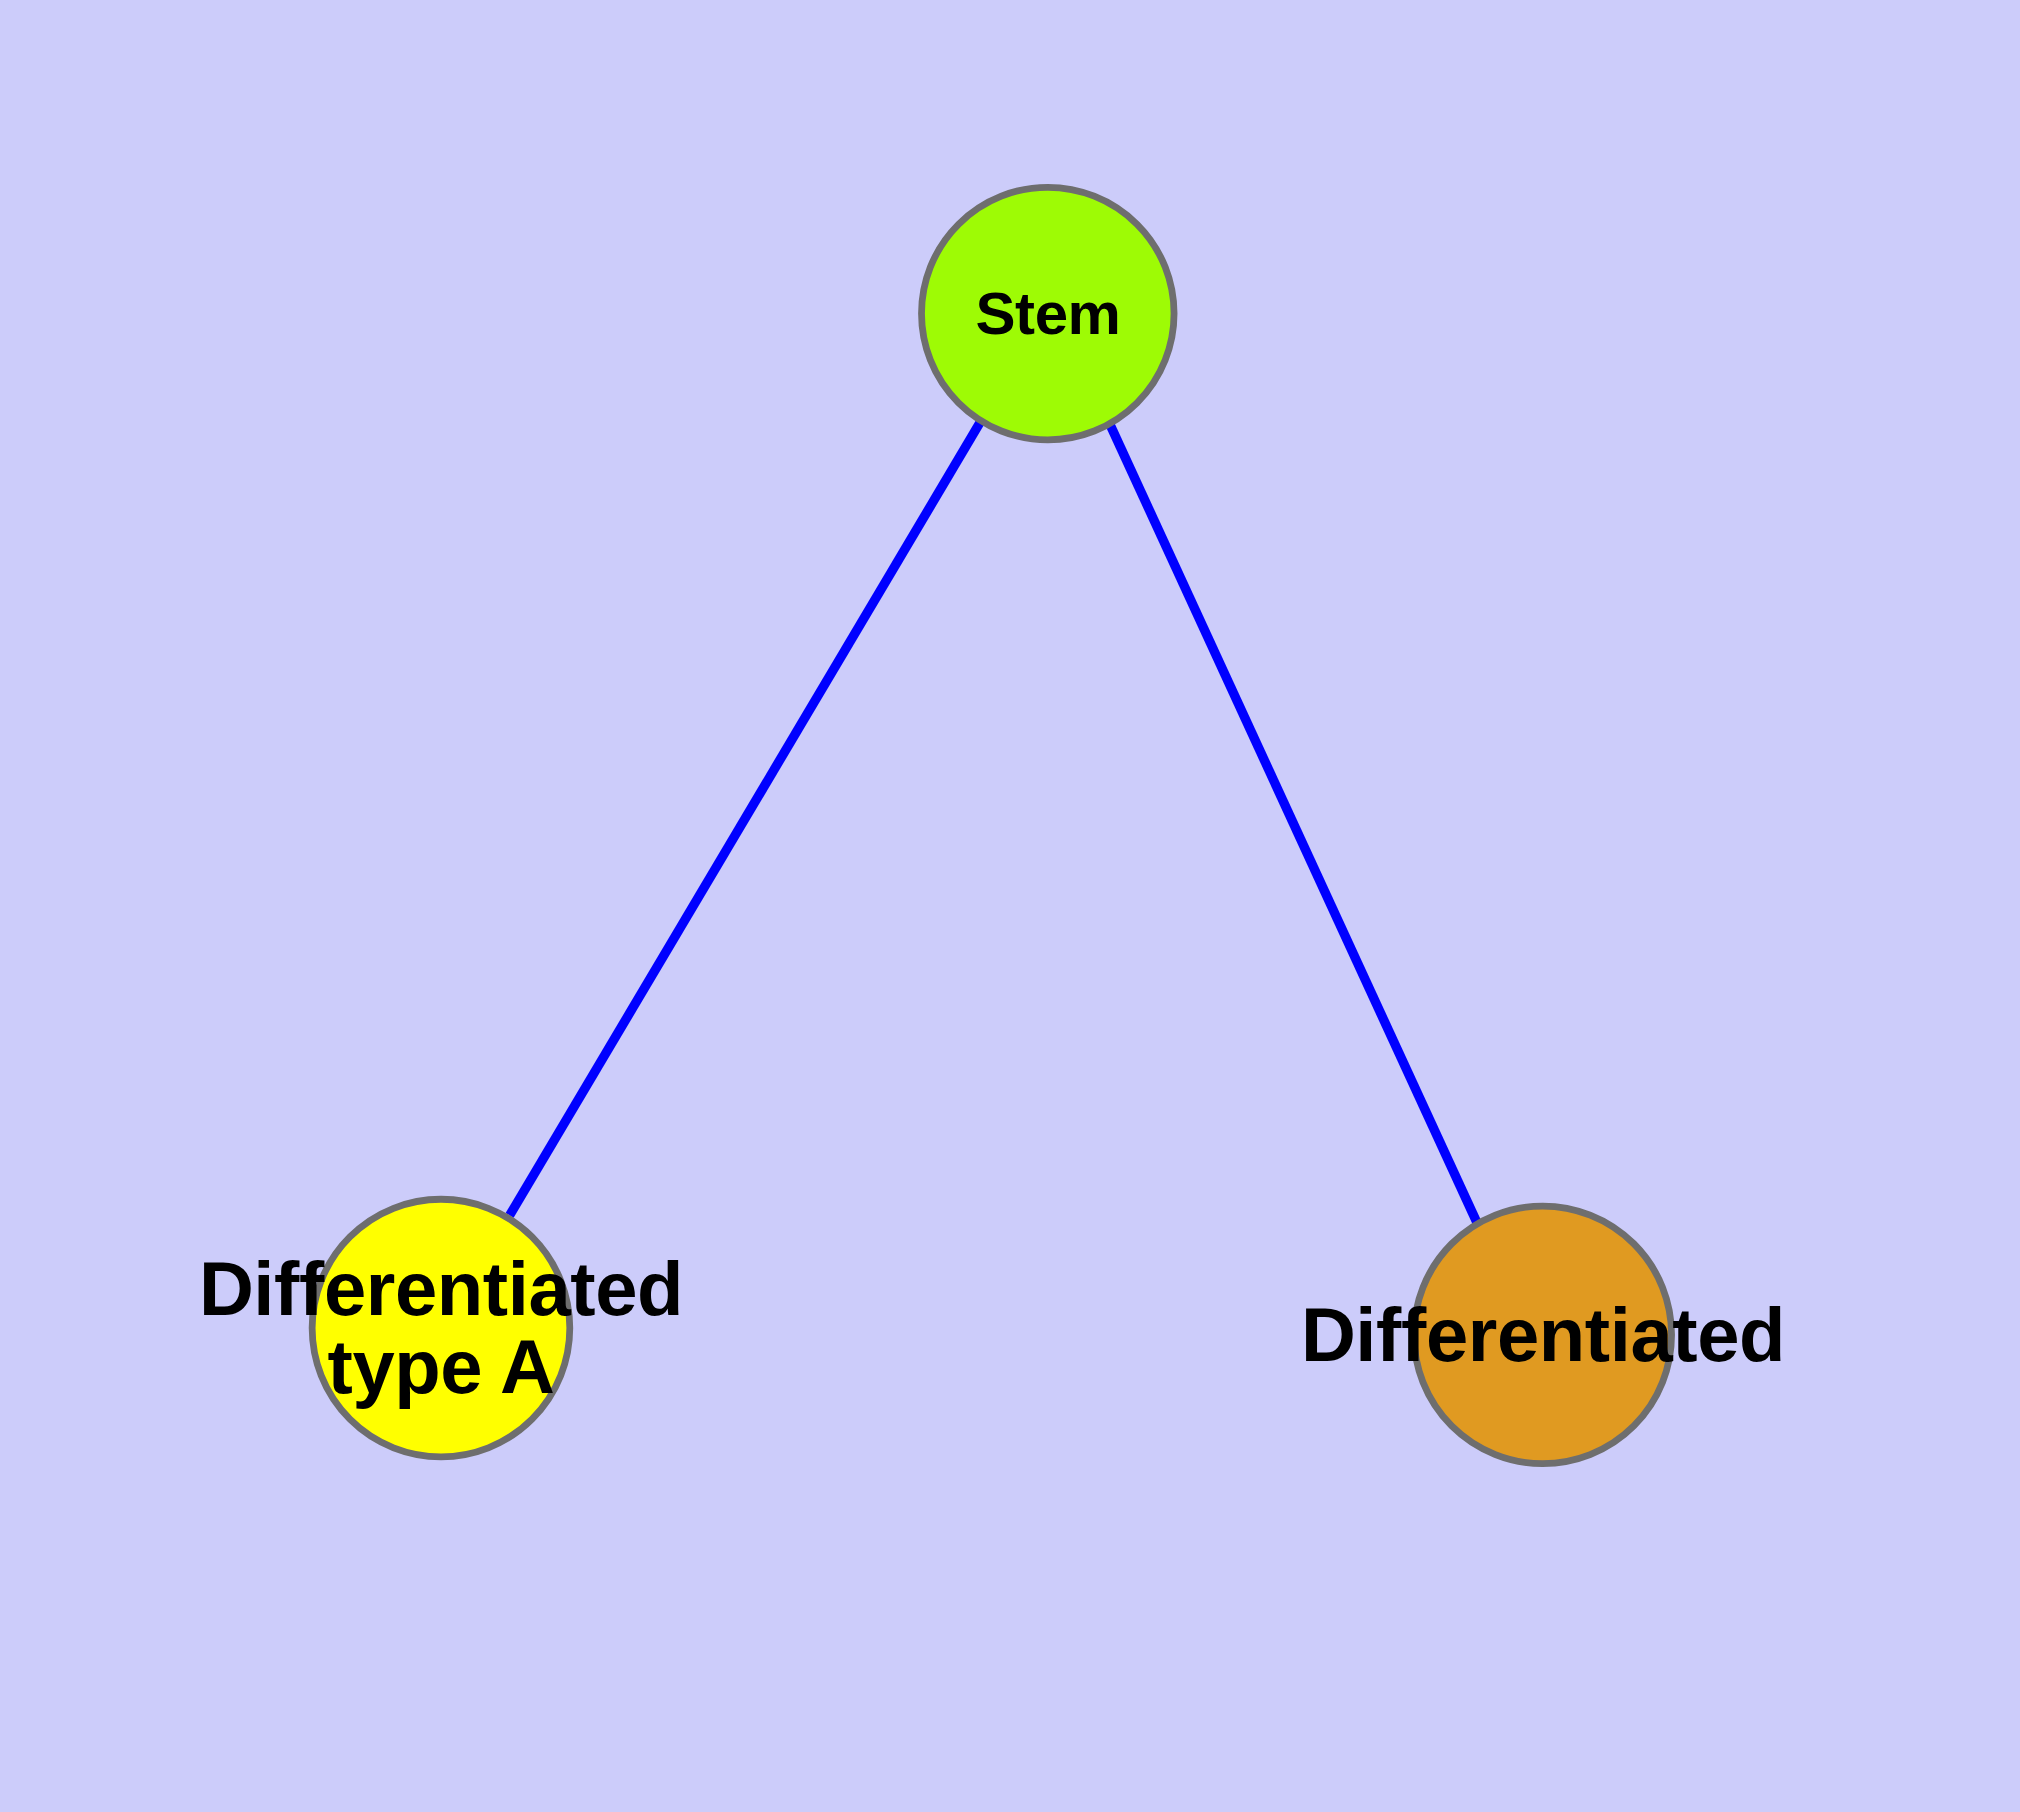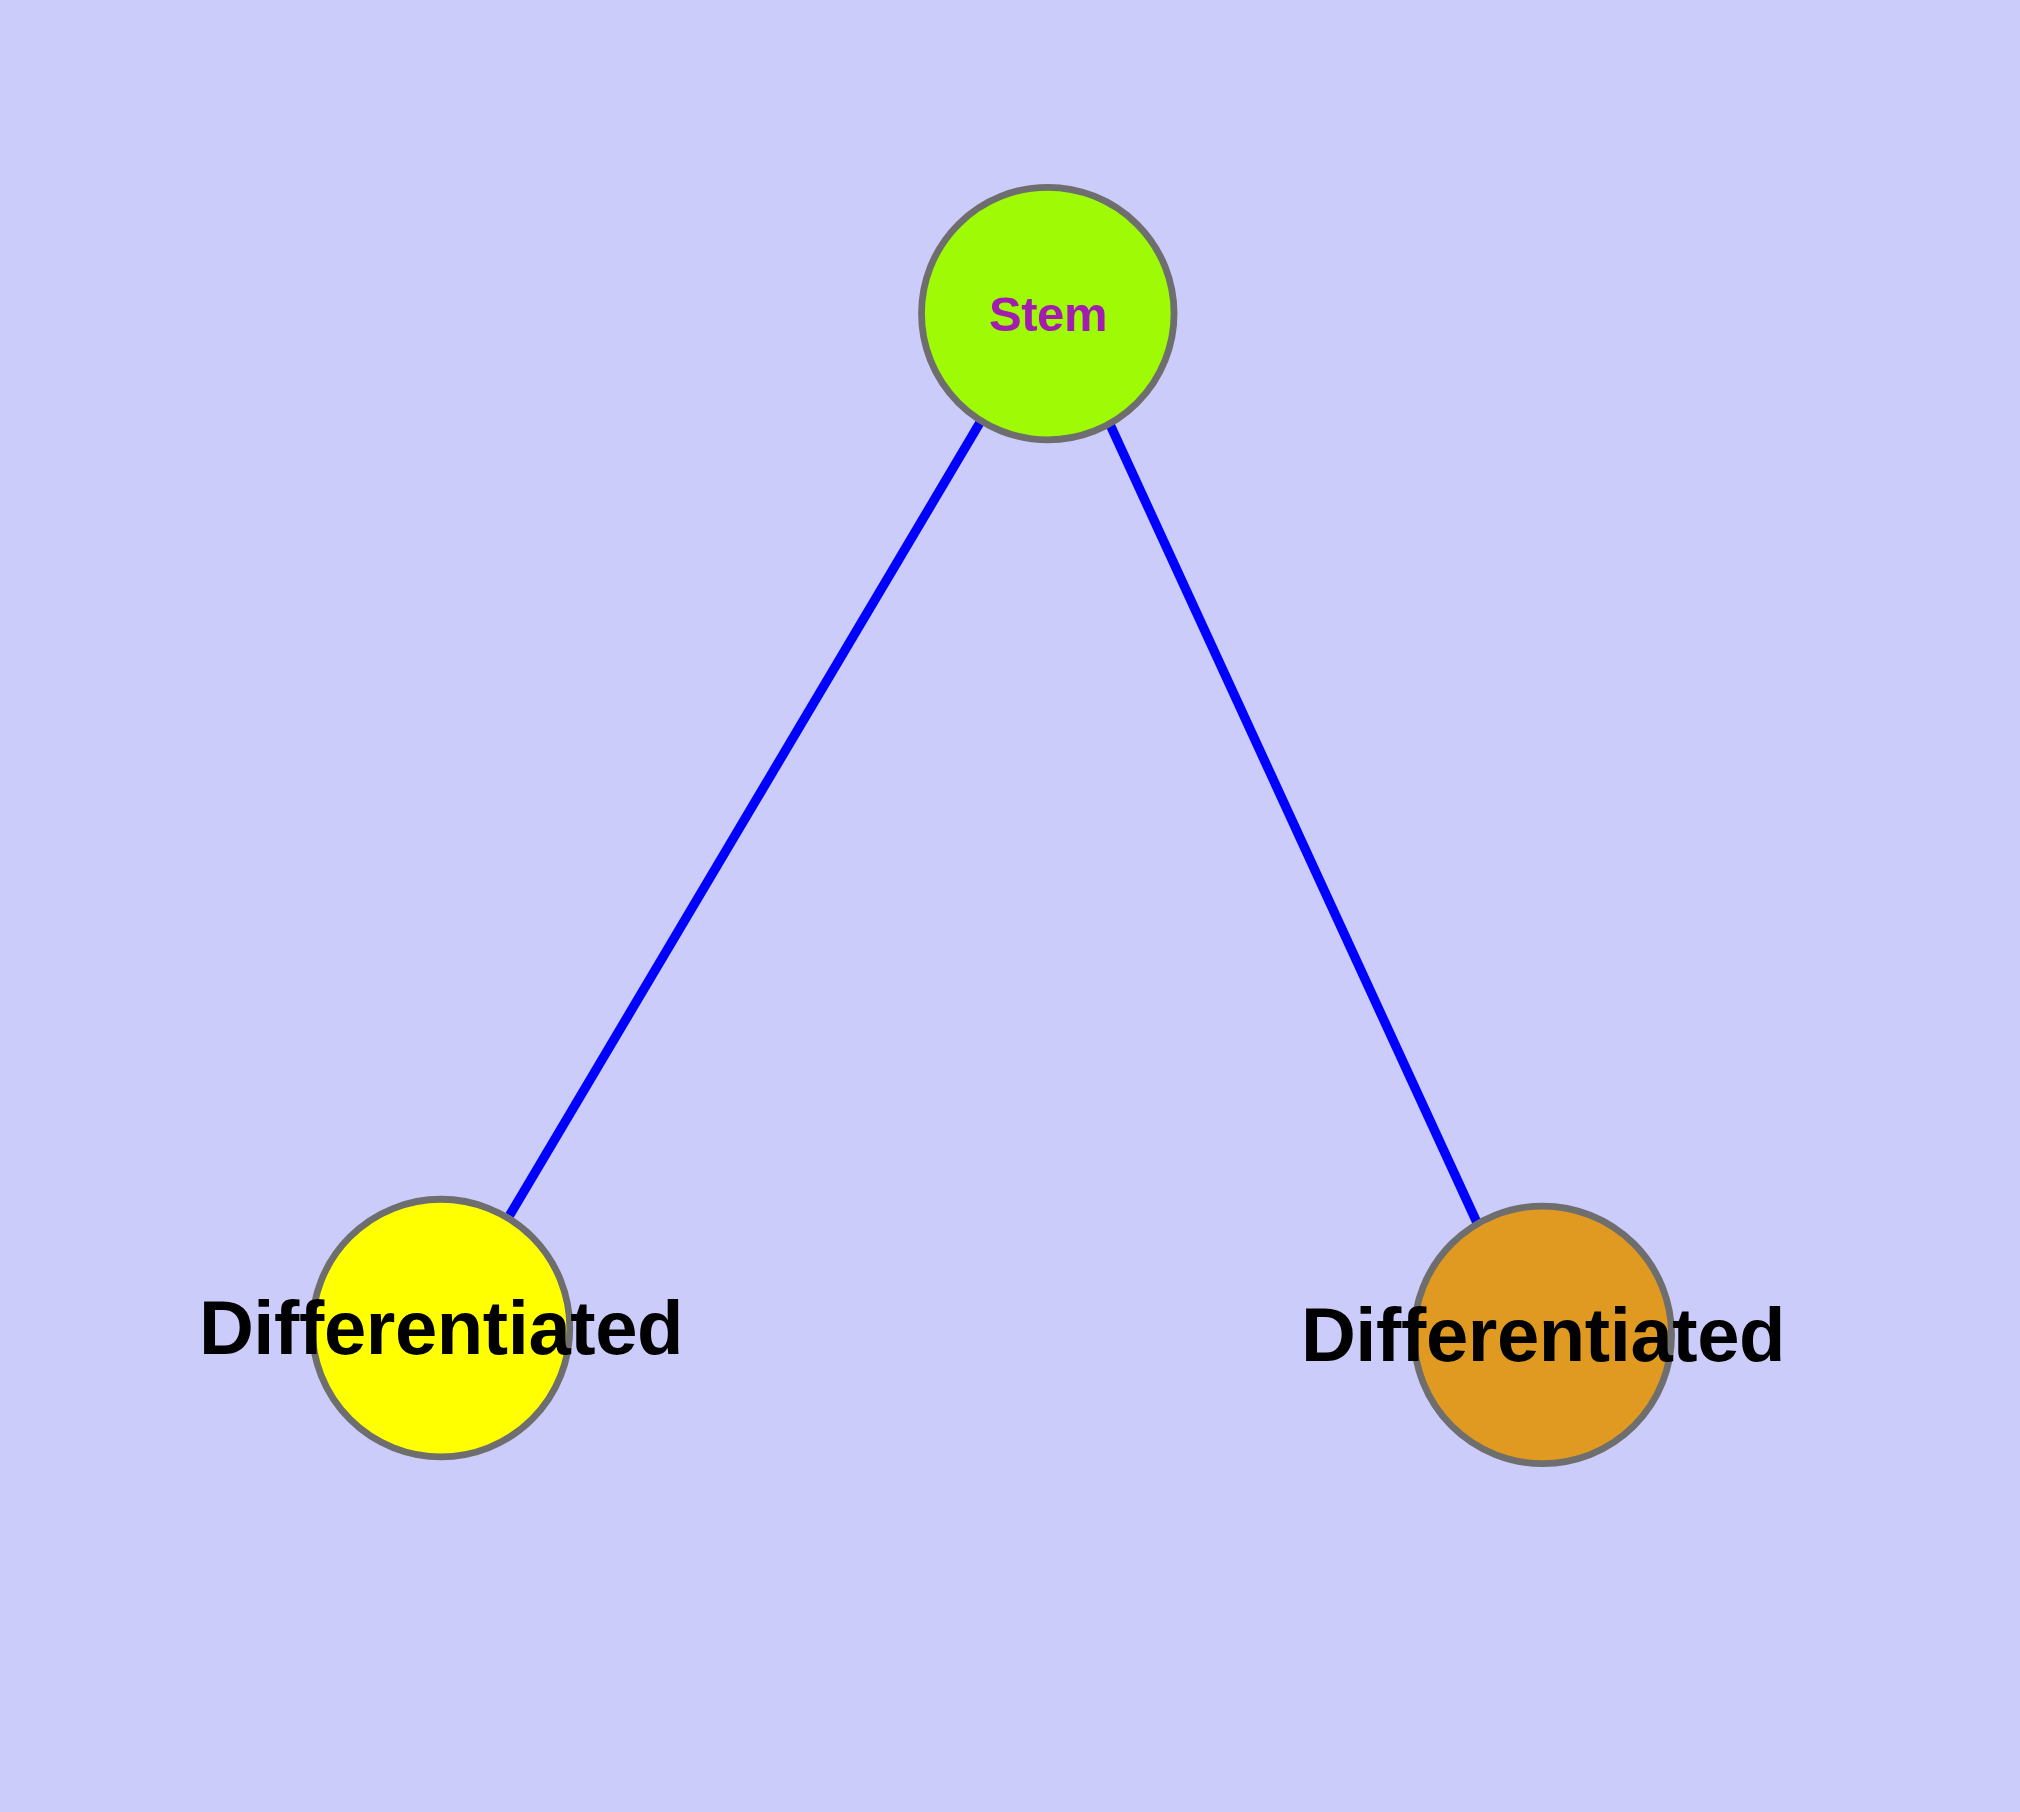--- a/index.html
+++ b/index.html
@@ -60,26 +60,27 @@
       <line class="edge-line" x1="1309" y1="500" x2="1743" y2="1444" stroke="#0000ff" stroke-width="11"></line>
     </g>
 
     <g>
       <circle class="node-circle" cx="1236" cy="370" r="149" fill="#9efb05" stroke="#6e6e6e" stroke-width="8"></circle>
       <circle class="node-circle" cx="520" cy="1567" r="152" fill="#ffff00" stroke="#6e6e6e" stroke-width="8"></circle>
       <circle class="node-circle" cx="1820" cy="1575" r="152" fill="#e09a21" stroke="#6e6e6e" stroke-width="8"></circle>
     </g>
   </svg>
 
-  <div class="label-box" style="left: 1048px; top: 314px; font-size: 49px; color: #a21caf;">
+  <div class="label-box" style="left: 1048px; top: 314px; font-size: 60px; color: #000000;">
     <div>Stem</div>
   </div>
 
   <div class="label-box" style="left: 441px; top: 1328px; font-size: 76px; color: rgb(0, 0, 0);">
     <div>Differentiated</div>
+    <div>type A</div>
   </div>
 
   <div class="label-box" style="left: 1543px; top: 1335px; font-size: 76px; color: rgb(0, 0, 0);">
     <div>Differentiated</div>
   </div>
 
 </div>
 
 
 </body></html>

